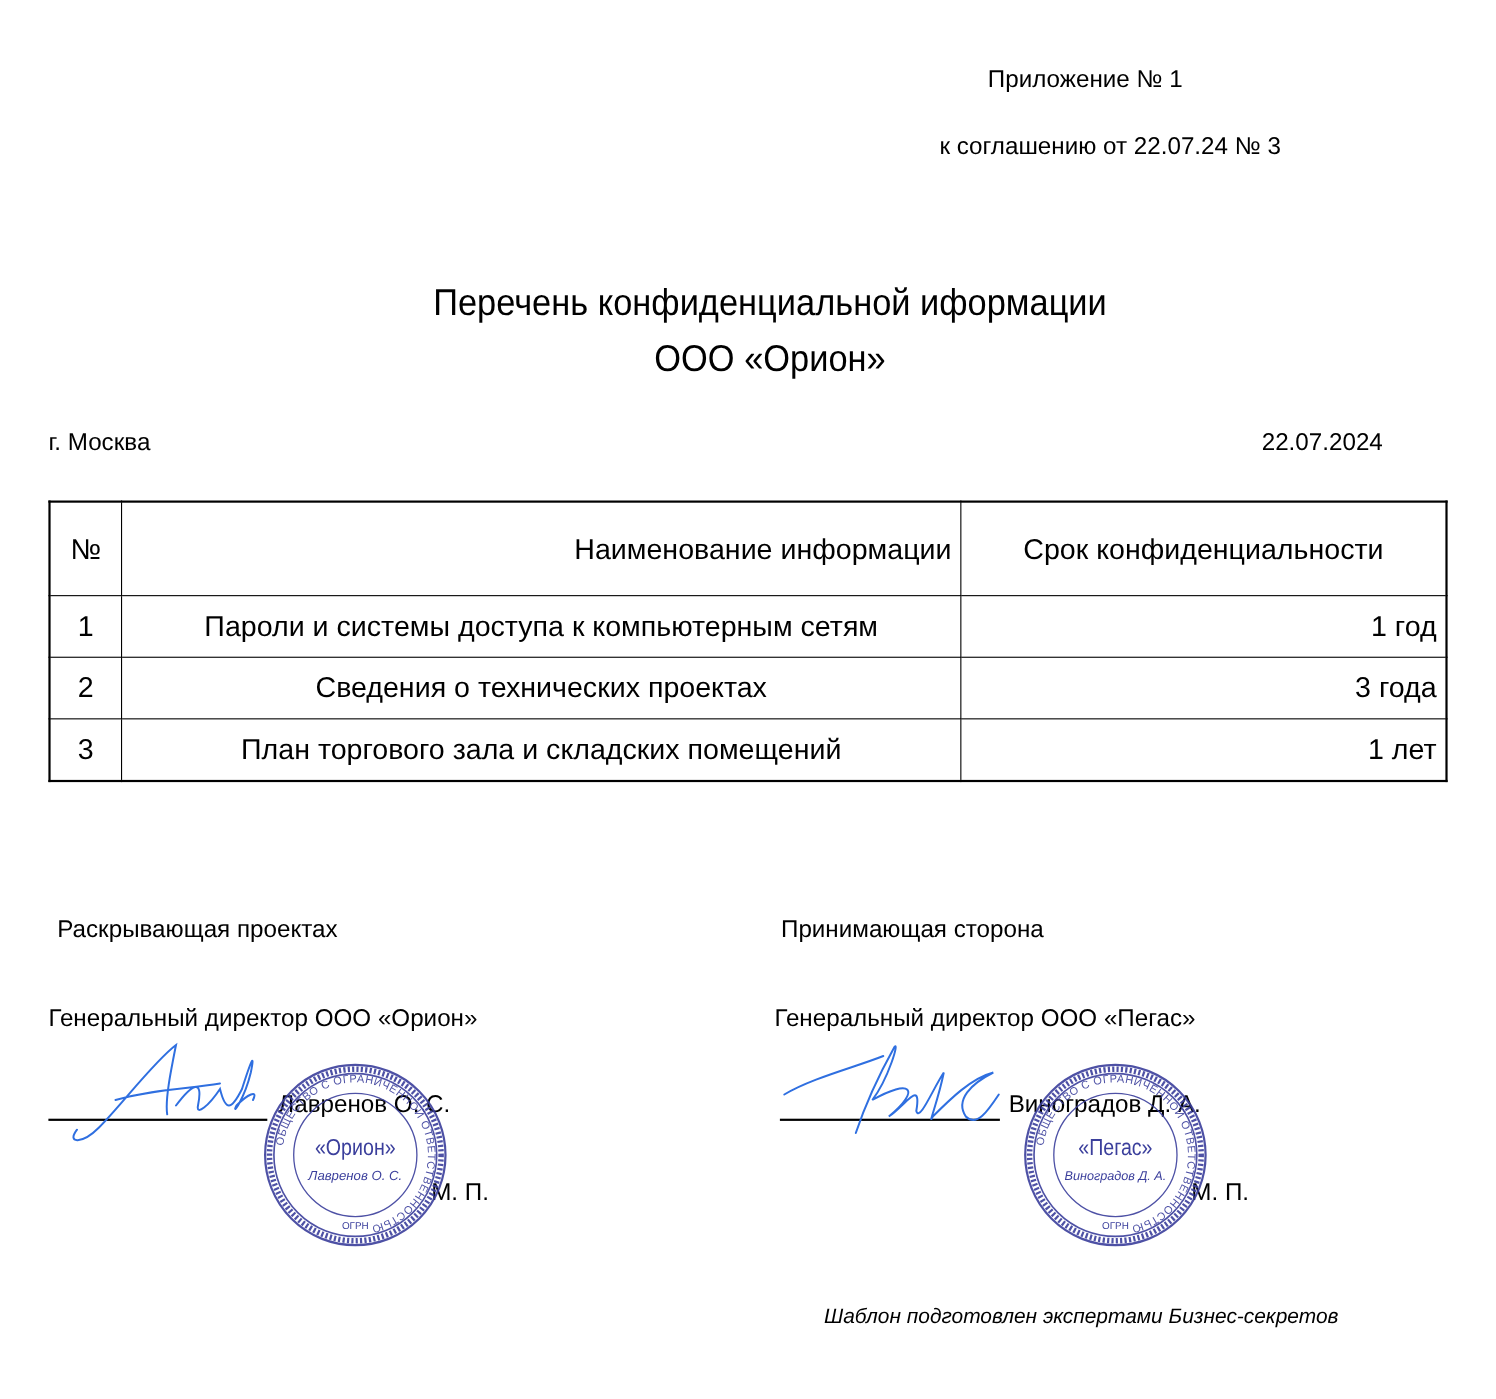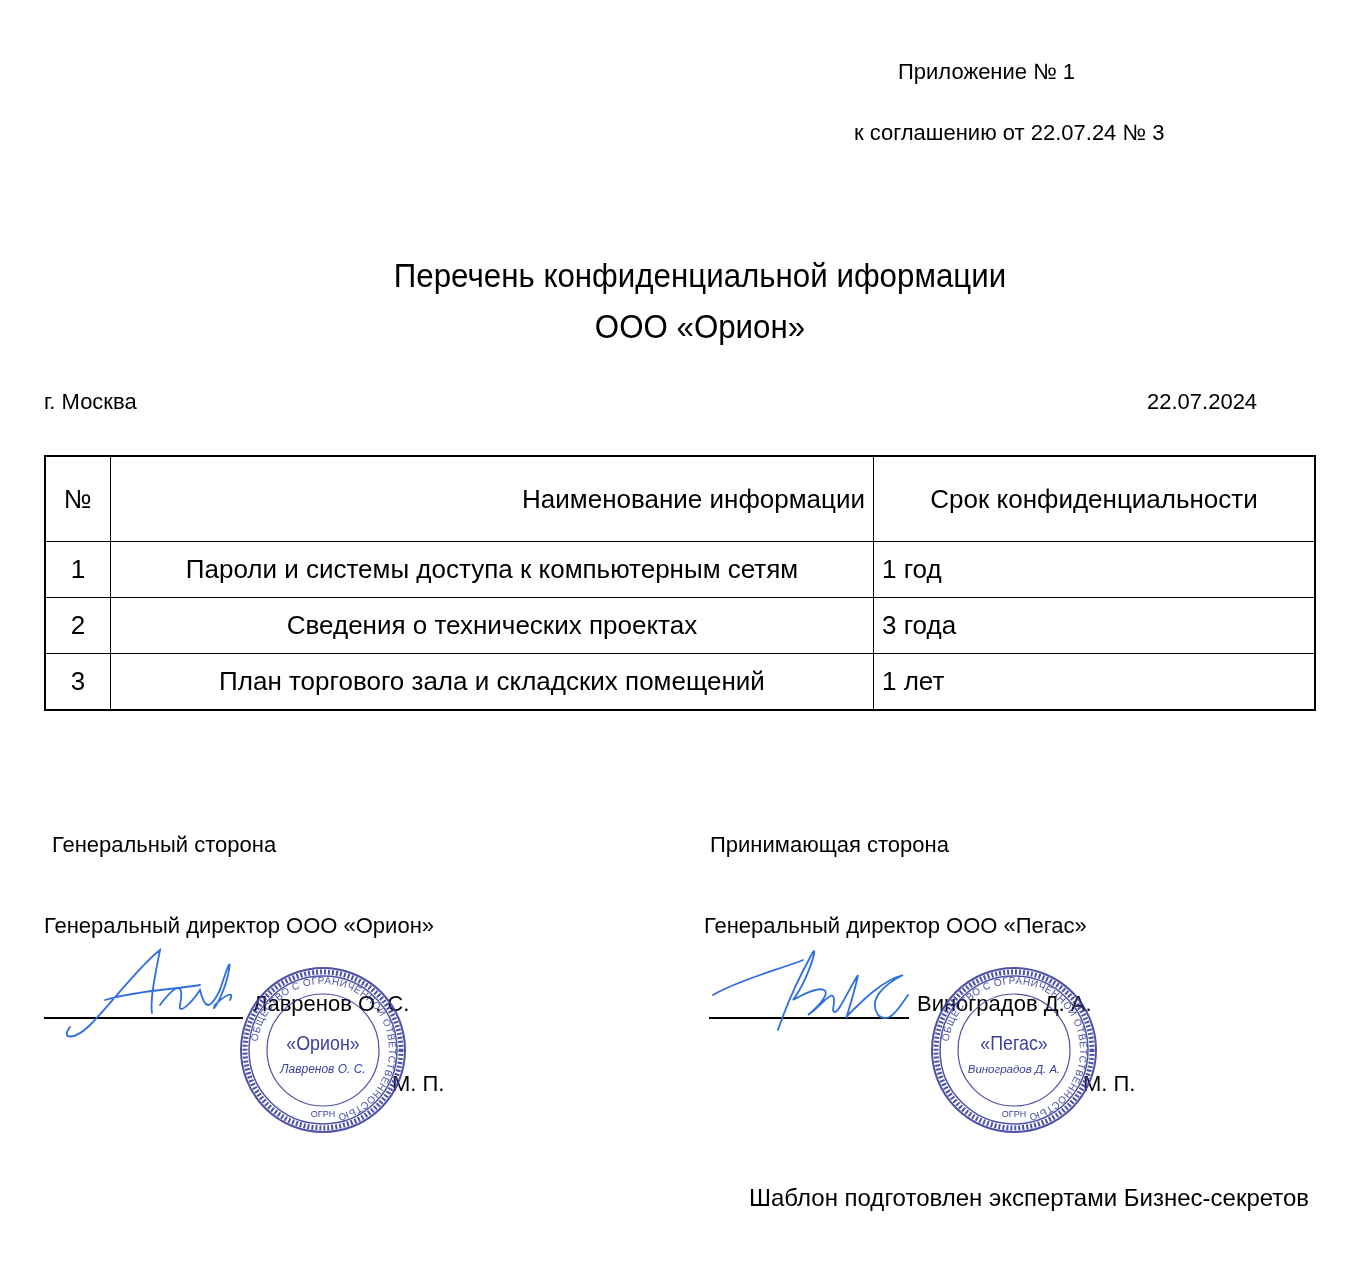--- a/index.html
+++ b/index.html
@@ -8,23 +8,23 @@
   .abs { position: absolute; white-space: nowrap; }
   .t26 { font-size: 22px; line-height: 30px; }
   .title { font-size: 34px; line-height: 40px; left: 0; width: 1400px; text-align: center; transform: scaleX(0.92); transform-origin: 700px 0; }
   table.conf { position: absolute; left: 44px; top: 455px; width: 1272px; border-collapse: collapse;
                border: 2px solid #000; font-size: 26px; }
   table.conf td, table.conf th { border: 1.5px solid #000; padding: 0 8px; font-weight: normal; }
   table.conf th { height: 84px; text-align: center; }
   table.conf td { height: 55px; }
   .c-num { width: 48px; text-align: center; }
   .c-name { width: 746px; text-align: center; }
-  .c-term { text-align: left; }
+  .c-term { text-align: right; }
   .sigline { position: absolute; height: 0; border-top: 2px solid #000; }
-  .footer { font-size: 24px; line-height: 24px; }
+  .footer { font-size: 19px; line-height: 24px; font-style: italic; }
   svg { position: absolute; overflow: visible; }
 </style>
 </head>
 <body>
 
 <div class="abs t26" style="left:898px; top:57px;">Приложение № 1</div>
 <div class="abs t26" style="left:854px; top:118px;text-align:right;">к соглашению от 22.07.24 № 3</div>
 
 <div class="abs title" style="top:255px;">Перечень конфиденциальной иформации</div>
 <div class="abs title" style="top:306px;">ООО «Орион»</div>
@@ -52,21 +52,21 @@
       <td class="c-term">3 года</td>
     </tr>
     <tr>
       <td class="c-num">3</td>
       <td class="c-name">План торгового зала и складских помещений</td>
       <td class="c-term">1 лет</td>
     </tr>
   </tbody>
 </table>
 
-<div class="abs t26" style="left:52px; top:830px;">Генеральный сторона</div>
+<div class="abs t26" style="left:52px; top:830px;">Раскрывающая проектах</div>
 <div class="abs t26" style="left:44px; top:911px;">Генеральный директор ООО «Орион»</div>
 <div class="sigline" style="left:44px; top:1017px; width:199px;"></div>
 <div class="abs t26" style="left:253px; top:989px;">Лавренов О. С.</div>
 <div class="abs t26" style="left:392px; top:1069px;">М. П.</div>
 
 <svg width="170" height="170" style="left:238px; top:965px;" viewBox="0 0 170 170">
   <defs>
     <path id="ringA" d="M 85,85 m -66,0 a 66,66 0 1,1 132,0 a 66,66 0 1,1 -132,0"></path>
   </defs>
   <g fill="none" stroke="#3b3f9c" opacity="0.9">

